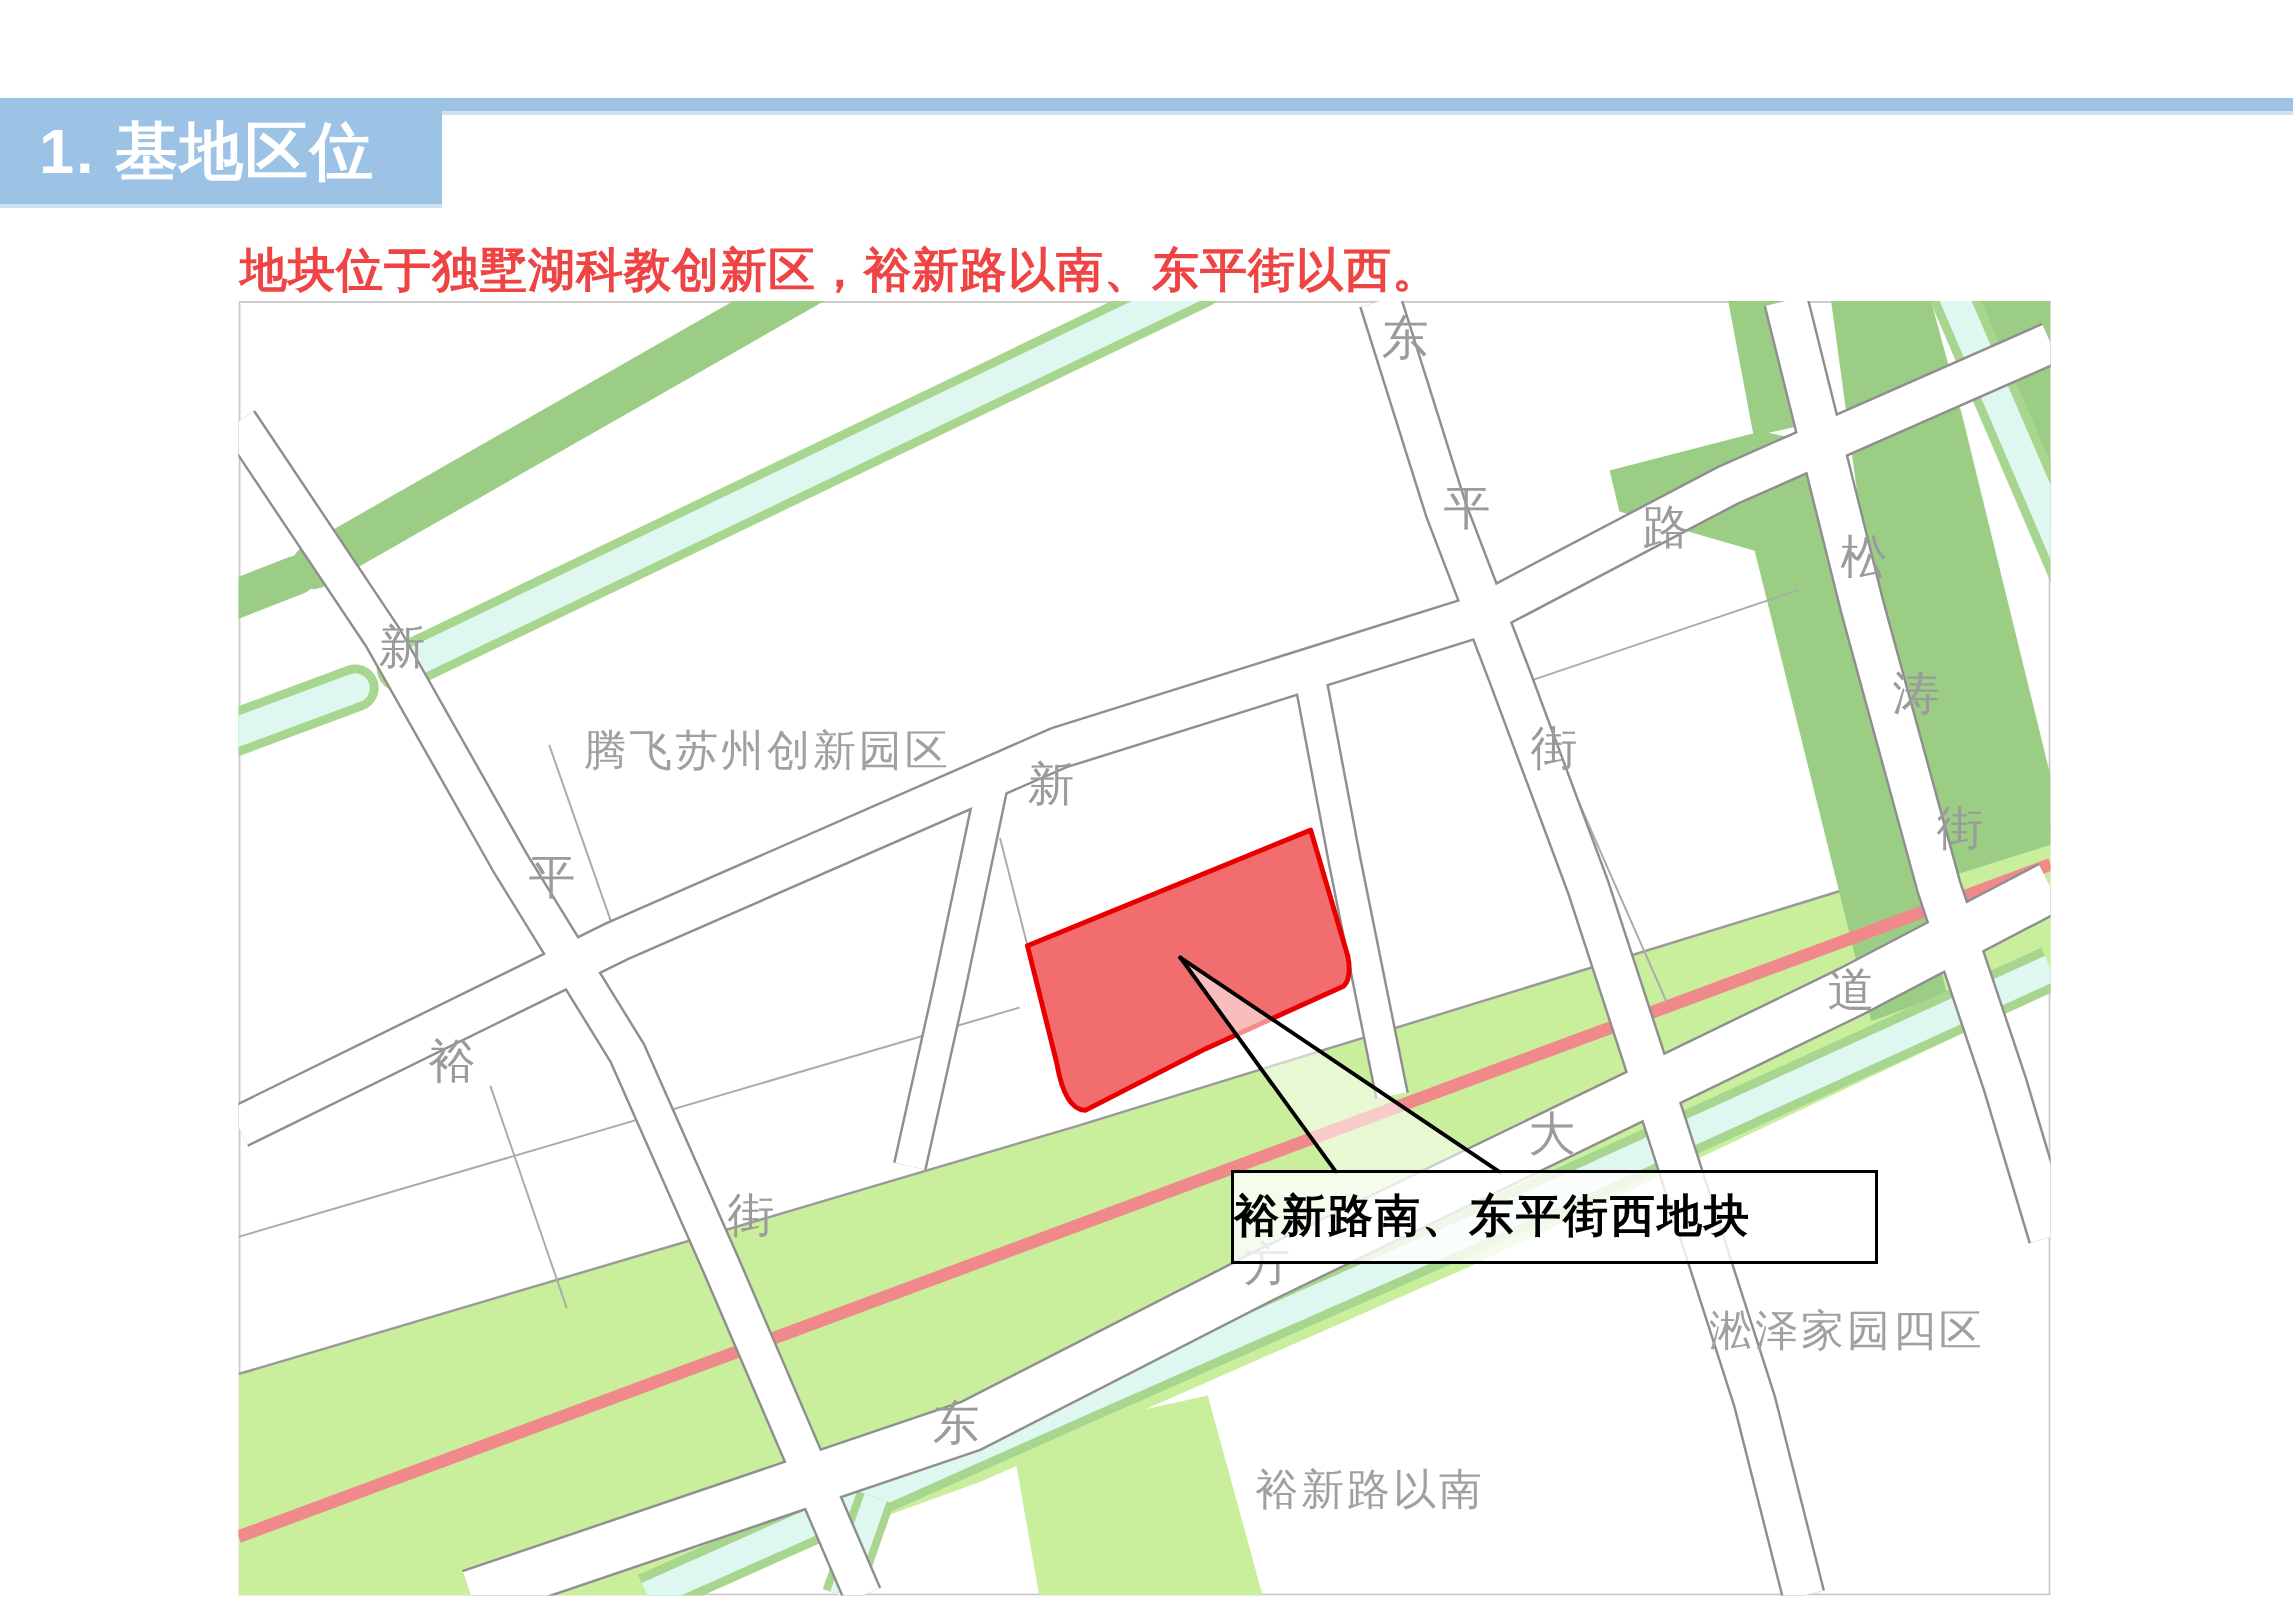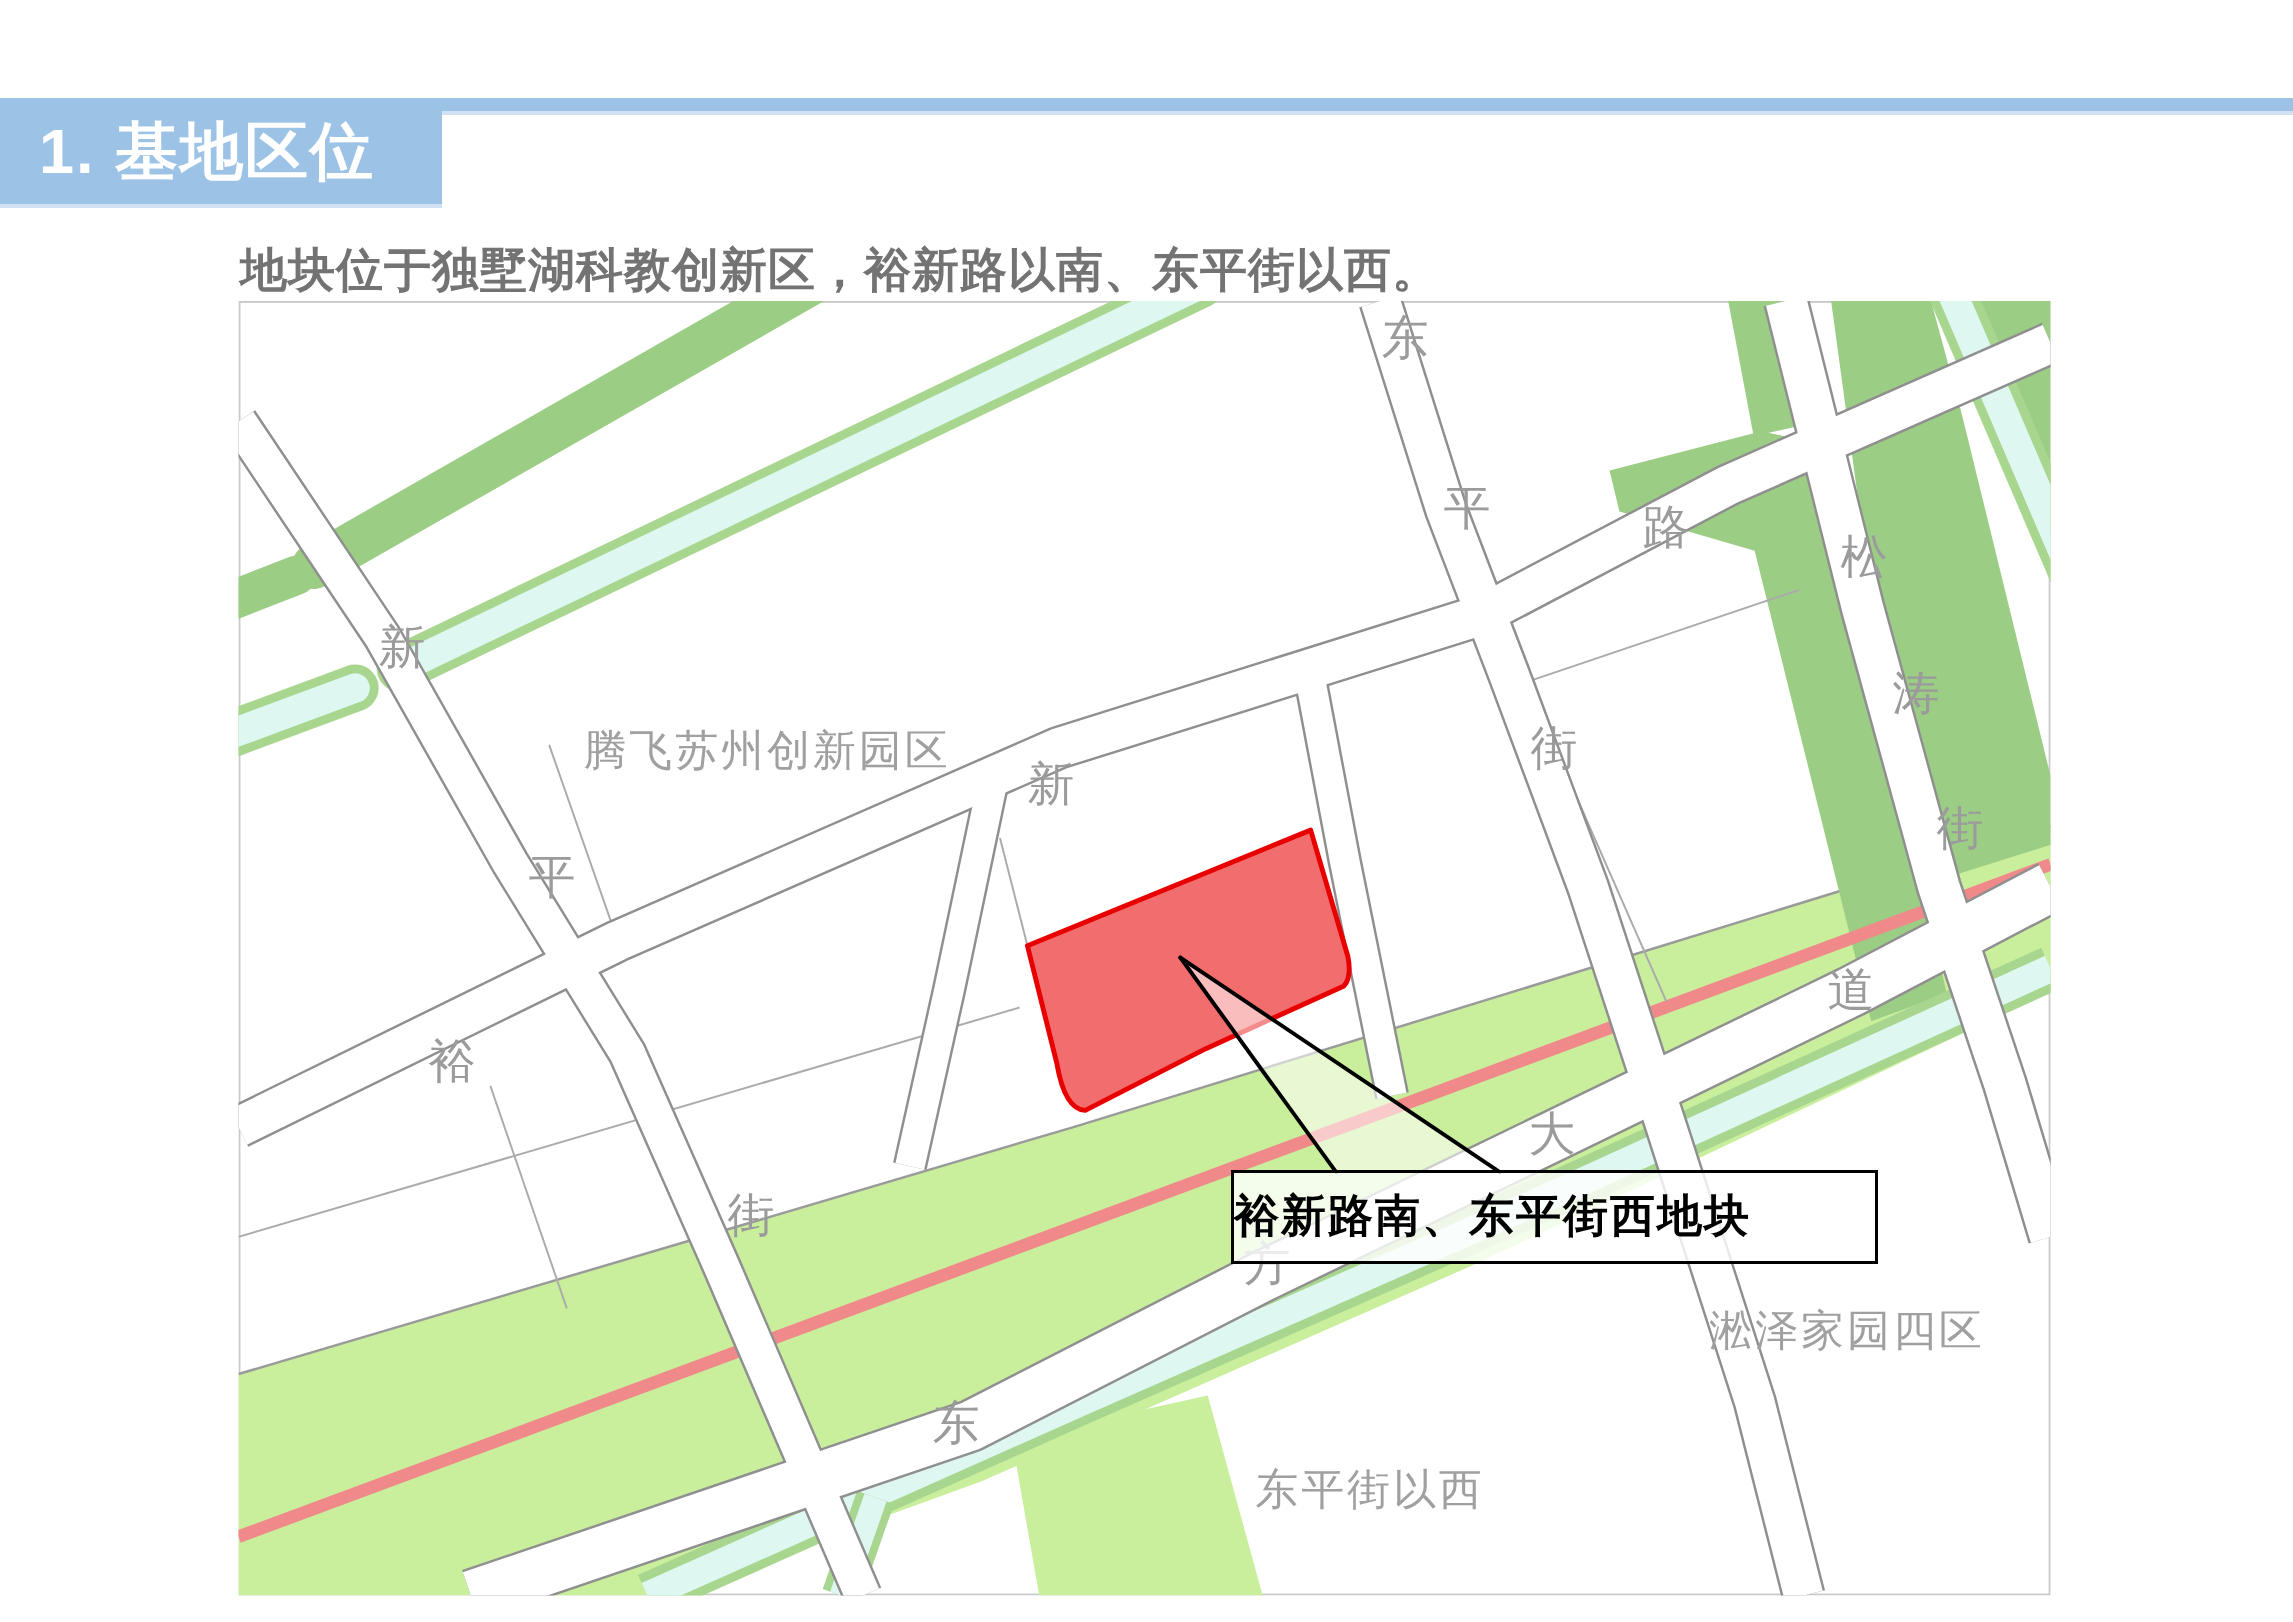--- a/index.html
+++ b/index.html
@@ -8,21 +8,21 @@
   .stage{position:absolute;left:0;top:0;width:2294px;height:1622px;background:#ffffff;}
 
   
   .accent-strip{position:absolute;left:0;top:98px;width:2294px;height:12.7px;
        background:#9cc3e6;border-bottom:4.9px solid #cfe1f2;}
   .title-box{position:absolute;left:0;top:98px;width:442px;height:106px;
        background:#9cc3e6;border-bottom:4.9px solid #cfe1f2;}
   .title-box .t{position:absolute;left:39px;top:0;height:106px;line-height:106px;
        color:#ffffff;font-size:63px;font-weight:bold;letter-spacing:2px;white-space:nowrap;}
   .intro{position:absolute;left:240px;top:239px;font-size:47px;font-weight:bold;
-       color:#737373;letter-spacing:1px;white-space:nowrap;}
+       color:#ef4444;letter-spacing:1px;white-space:nowrap;}
 
   
   .map-svg{position:absolute;left:0;top:0;width:2294px;height:1622px;}
   .map-label{position:absolute;transform:translate(-50%,-50%);color:#9b9b9b;
        white-space:nowrap;pointer-events:none;}
   .road-label{font-size:47px;}
   .area-label{font-size:43px;letter-spacing:2.9px;color:#a0a0a0;margin-left:12px;}
 
   
   .callout{position:absolute;left:1231px;top:1170px;width:647px;height:94px;
@@ -129,21 +129,21 @@
       <div class="map-label road-label" style="left: 1916px; top: 693px;">涛</div>
       <div class="map-label road-label" style="left: 1960px; top: 828px;">街</div>
       <div class="map-label road-label" style="left: 956px; top: 1423px;">东</div>
       <div class="map-label road-label" style="left: 1267px; top: 1264px;">方</div>
       <div class="map-label road-label" style="left: 1552px; top: 1134px;">大</div>
       <div class="map-label road-label" style="left: 1851px; top: 990px;">道</div>
     </div>
   <div id="area-labels">
       <div class="map-label area-label" style="left: 755px; top: 751px;">腾飞苏州创新园区</div>
       <div class="map-label area-label" style="left: 1835px; top: 1331px;">淞泽家园四区</div>
-      <div class="map-label area-label" style="left: 1358px; top: 1490px;">东平街以西</div>
+      <div class="map-label area-label" style="left: 1358px; top: 1490px;">裕新路以南</div>
     </div>
 
   <div class="callout">
     <span class="c">裕新路南、东平街西地块</span>
   </div>
 
 </div>
 
 
 </body></html>

